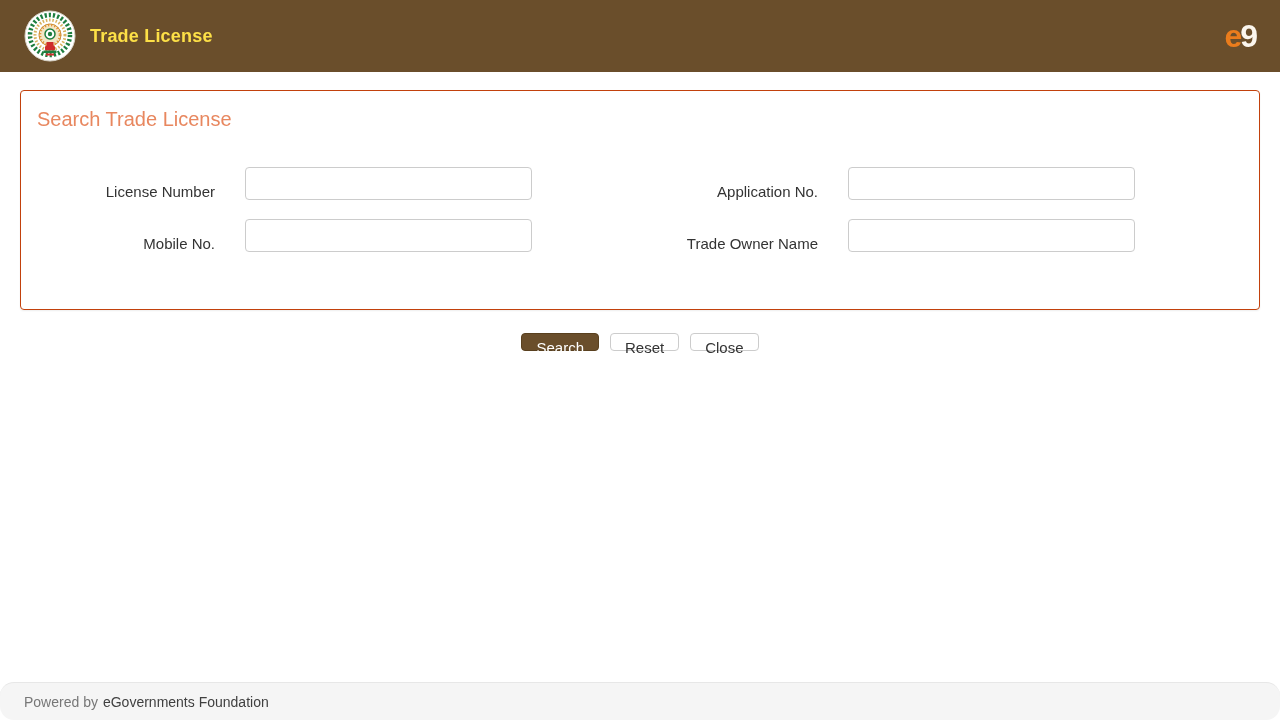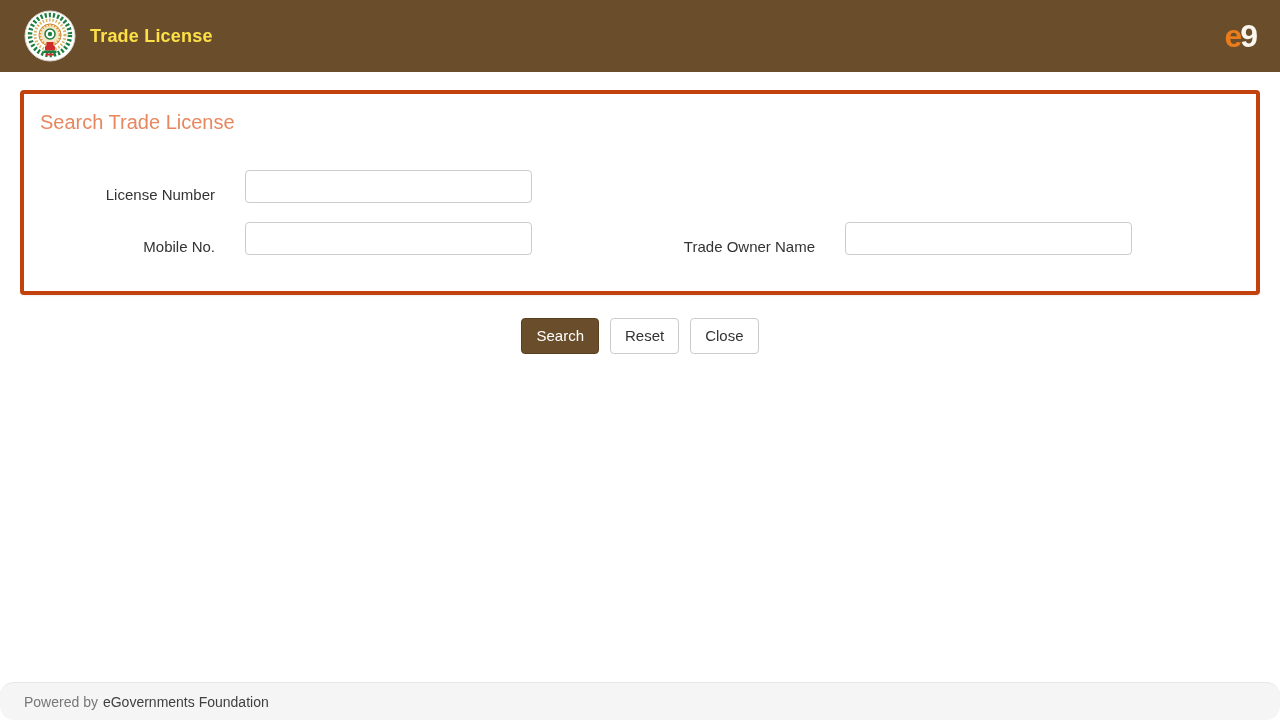--- a/index.html
+++ b/index.html
@@ -43,24 +43,24 @@
   }
   .brand-e { color: #ea7c1c; }
   .brand-9 { color: #fbf6ee; }
 
   
   .main-area { flex: 1 1 auto; background: #ffffff; }
 
   .search-card {
     margin: 18px 20px 0 20px;
     background: #ffffff;
-    border: 4px solid #c2410c;
+    border: 1px solid #c2410c;
     border-radius: 4px;
     box-shadow: 0 1px 2px rgba(0,0,0,0.07);
-    padding: 17px 16px 19px 16px;
+    padding: 17px 16px 40px 16px;
   }
   .card-title {
     color: #e8875f;
     font-size: 20px;
     font-weight: normal;
   }
   .search-form { margin-top: 36px; }
   .form-row {
     display: grid;
     grid-template-columns: 1fr 1fr;
@@ -98,21 +98,21 @@
   .actions-row {
     display: flex;
     justify-content: center;
     align-items: center;
     gap: 11px;
     margin-top: 23px;
   }
   .btn {
     font-family: "Liberation Sans", "DejaVu Sans", sans-serif;
     font-size: 15px;
-    height: 36px;
+    height: 18px;
     padding: 0 14px;
     border-radius: 4px;
     border: 1px solid #cccccc;
     background: #ffffff;
     color: #333333;
     cursor: pointer;
     line-height: 28px;
   }
   .btn-primary {
     background: #6a4e2b;
@@ -166,20 +166,24 @@
 
   <section class="search-card">
     <h2 class="card-title">Search Trade License</h2>
 
     <div class="search-form">
       <div class="form-row">
         <div class="field-cell">
           <label class="field-label">License Number</label>
           <input class="field-input" type="text" value="" style="">
         </div>
+        <div class="field-cell">
+          <label class="field-label">Application No.</label>
+          <input class="field-input" type="text" value="" style="">
+        </div>
       </div>
 
       <div class="form-row">
         <div class="field-cell">
           <label class="field-label">Mobile No.</label>
           <input class="field-input" type="text" value="" style="">
         </div>
         <div class="field-cell">
           <label class="field-label">Trade Owner Name</label>
           <input class="field-input" type="text" value="" style="">

